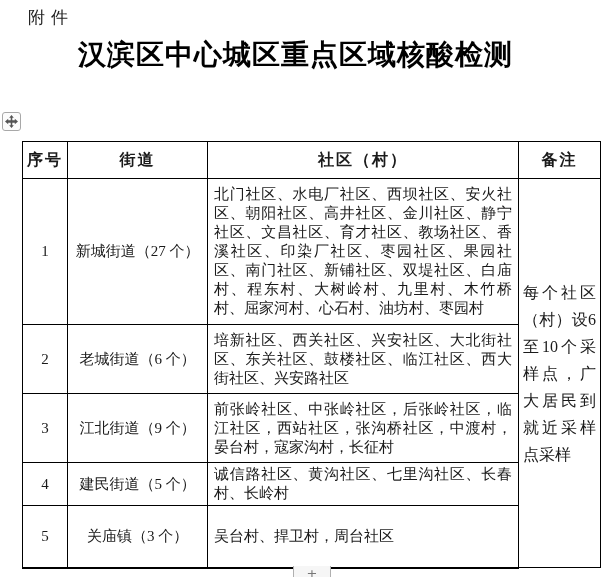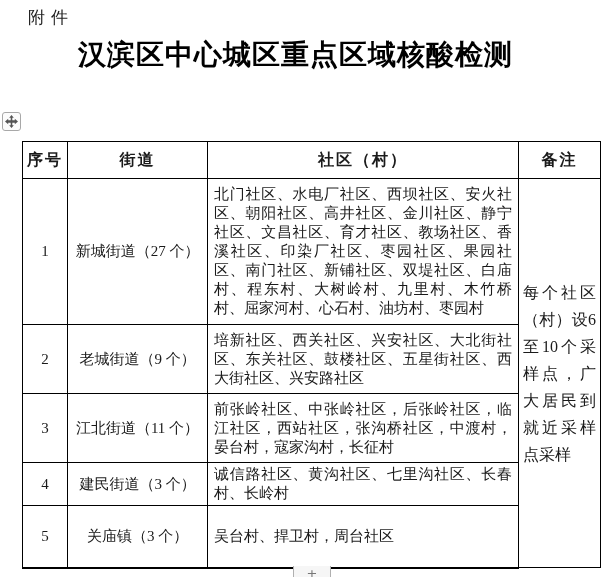--- a/index.html
+++ b/index.html
@@ -154,31 +154,31 @@
       <th>备注</th>
     </tr>
     <tr class="h-r1">
       <td class="no-cell">1</td>
       <td class="street-cell">新城街道（27 个）</td>
       <td class="community-cell">北门社区、水电厂社区、西坝社区、安火社区、朝阳社区、高井社区、金川社区、静宁社区、文昌社区、育才社区、教场社区、香溪社区、印染厂社区、枣园社区、果园社区、南门社区、新铺社区、双堤社区、白庙村、程东村、大树岭村、九里村、木竹桥村、屈家河村、心石村、油坊村、枣园村</td>
       <td class="remark-cell" rowspan="5">每个社区（村）设6至10个采样点，广大居民到就近采样点采样</td>
     </tr>
     <tr class="h-r2">
       <td class="no-cell">2</td>
-      <td class="street-cell">老城街道（9 个）</td>
-      <td class="community-cell">培新社区、西关社区、兴安社区、大北街社区、东关社区、鼓楼社区、五星街社区、西大街社区、兴安路社区</td>
+      <td class="street-cell">老城街道（6 个）</td>
+      <td class="community-cell">培新社区、西关社区、兴安社区、大北街社区、东关社区、鼓楼社区、临江社区、西大街社区、兴安路社区</td>
     </tr>
     <tr class="h-r3">
       <td class="no-cell">3</td>
-      <td class="street-cell">江北街道（11 个）</td>
+      <td class="street-cell">江北街道（9 个）</td>
       <td class="community-cell">前张岭社区、中张岭社区，后张岭社区，临江社区，西站社区，张沟桥社区，中渡村，晏台村，寇家沟村，长征村</td>
     </tr>
     <tr class="h-r4">
       <td class="no-cell">4</td>
-      <td class="street-cell">建民街道（3 个）</td>
+      <td class="street-cell">建民街道（5 个）</td>
       <td class="community-cell">诚信路社区、黄沟社区、七里沟社区、长春村、长岭村</td>
     </tr>
     <tr class="h-r5 last-row">
       <td class="no-cell">5</td>
       <td class="street-cell">关庙镇（3 个）</td>
       <td class="community-cell">吴台村、捍卫村，周台社区</td>
     </tr>
   </tbody>
 </table>
 

